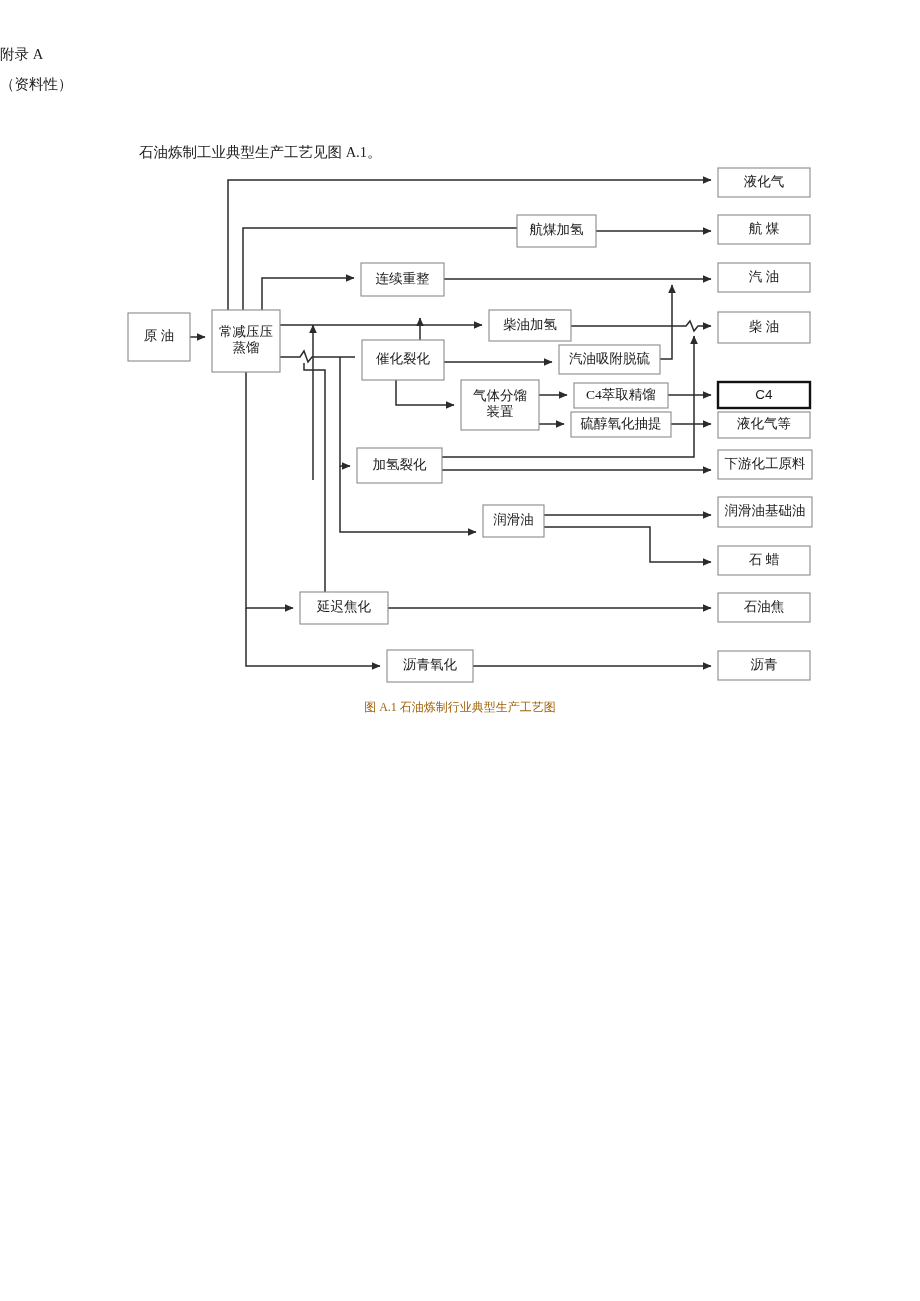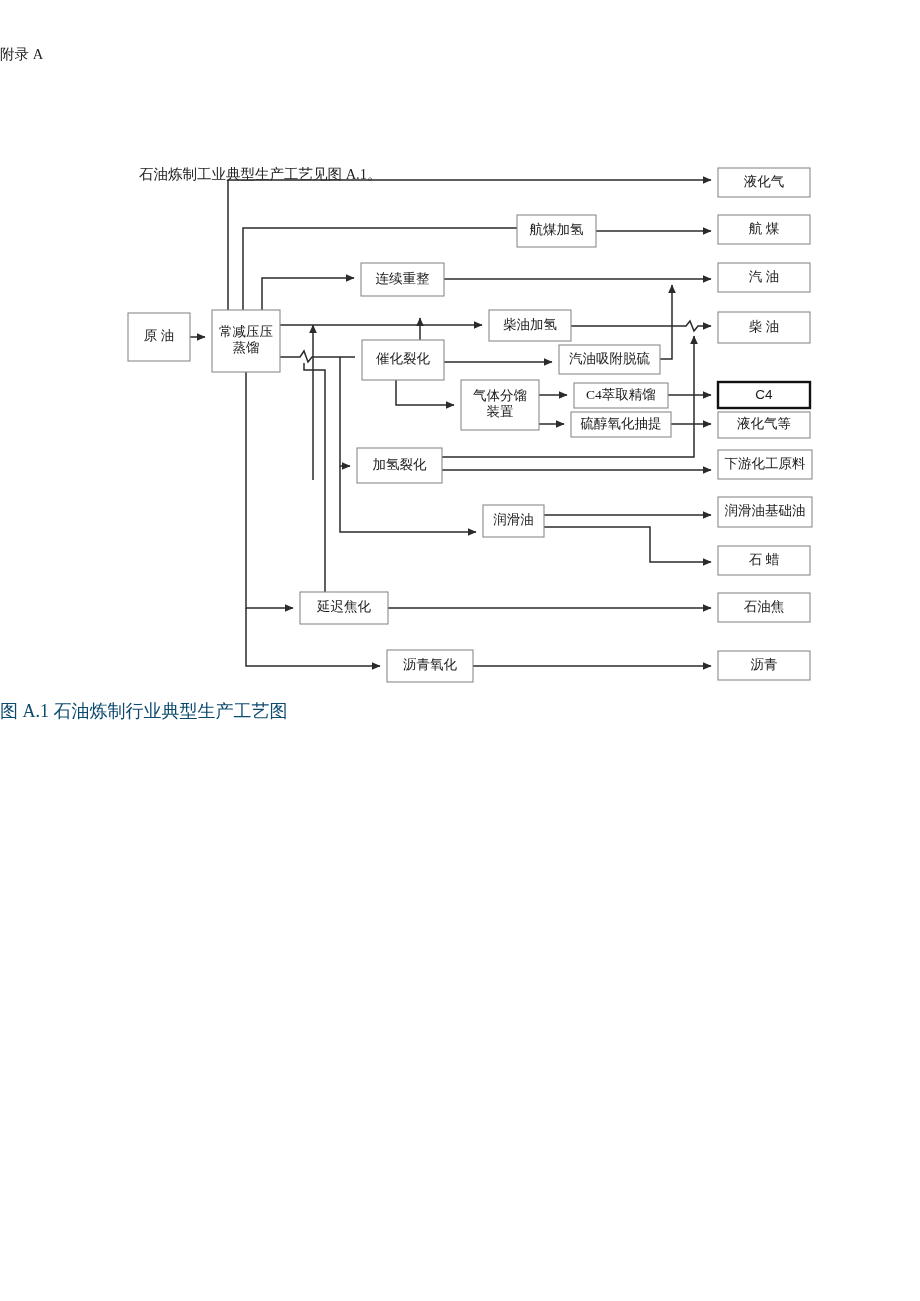--- a/index.html
+++ b/index.html
@@ -28,28 +28,28 @@
   }
   #appendix-title { position: absolute; left: 0; right: 0; top: 47px; }
   #normative-note { position: absolute; left: 0; right: 0; top: 77px; }
   #section-title  { position: absolute; left: 0; right: 0; top: 106px; }
   #intro-paragraph {
     position: absolute;
     left: 139px;
     top: 143px;
     font-size: 14.5px;
     color: #222;
-    margin-top: 22px;
   }
   #figure-caption {
     position: absolute;
     left: 0; right: 0;
     top: 699px;
-    font-size: 18px;
-    color: #0c4a6e;
+    text-align: center;
+    font-size: 12px;
+    color: #a16207;
   }
   #process-diagram {
     position: absolute;
     left: 0;
     top: 0;
     width: 920px;
     height: 1301px;
   }
   svg text {
     font-family: "Liberation Serif", "DejaVu Serif", serif;
@@ -75,20 +75,21 @@
   }
   .node-label { font-size: 13.5px; }
   .node-label.lat { font-family: "Liberation Sans", sans-serif; font-size: 13.5px; }
 </style>
 </head>
 <body>
 
 <div class="page">
 
   <div class="hdr" id="appendix-title">附录 A</div>
+  <div class="hdr" id="normative-note">（资料性）</div>
   <div id="intro-paragraph">石油炼制工业典型生产工艺见图 A.1。</div>
 
   <svg id="process-diagram" viewBox="0 0 920 1301">
     <defs>
       <marker id="ah" markerWidth="9" markerHeight="8" refX="8.4" refY="4" orient="auto" markerUnits="userSpaceOnUse">
         <path d="M0,0 L9,4 L0,8 z" fill="#2b2b2b"></path>
       </marker>
       <marker id="ahu" markerWidth="9" markerHeight="8" refX="8.4" refY="4" orient="auto" markerUnits="userSpaceOnUse">
         <path d="M0,0 L9,4 L0,8 z" fill="#2b2b2b"></path>
       </marker>

